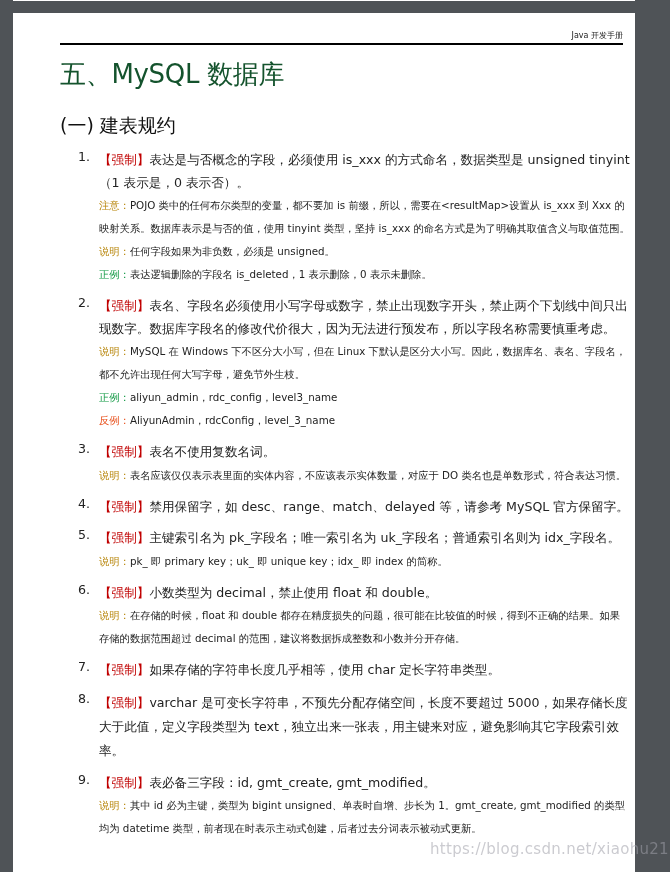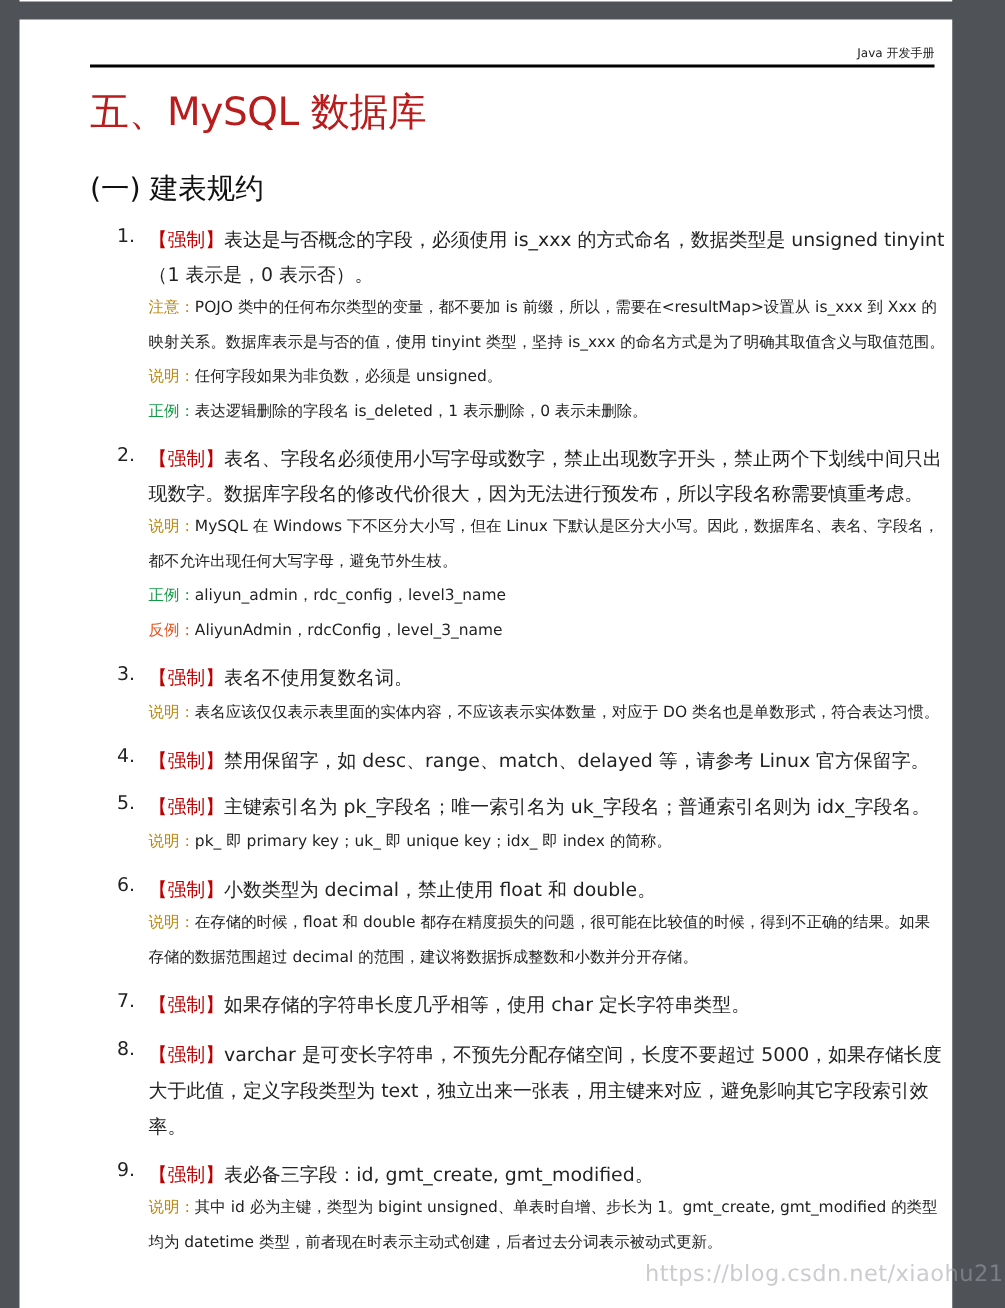--- a/index.html
+++ b/index.html
@@ -2,21 +2,21 @@
 <html><head>
 <meta charset="utf-8">
 <style>
   html, body { margin:0; padding:0; }
   body { width:670px; height:872px; background:#4f5357; position:relative; overflow:hidden;
          font-family:"DejaVu Sans","Liberation Sans",sans-serif; }
   .prev-page { position:absolute; left:13px; top:0; width:622px; height:1px; background:#ffffff; }
   .page { position:absolute; left:13px; top:13px; width:622px; height:870px; background:#ffffff; }
   .header { position:absolute; left:47px; top:17px; width:563px; text-align:right; font-size:8px; color:#222; }
   .rule { position:absolute; left:47px; top:30px; width:563px; height:1.5px; background:#000; }
-  .h1 { position:absolute; left:47px; top:44px; font-size:26px; color:#b91c1c; letter-spacing:-0.3px; white-space:nowrap; }
+  .h1 { position:absolute; left:47px; top:44px; font-size:26px; color:#14532d; letter-spacing:-0.3px; white-space:nowrap; }
   .h2 { position:absolute; left:47px; top:100px; font-size:19px; color:#111; white-space:nowrap; }
   .items { position:absolute; left:65px; top:136px; width:552px; font-size:12.6px; color:#222; }
   .item { position:relative; padding-left:21px; margin-bottom:9px; }
   .num { position:absolute; left:0; top:0; }
   .main { line-height:22.5px; }
   .tag { color:#c00000; }
   .note { font-size:10.3px; line-height:23px; color:#222; }
   .lbl-shuoming { color:#b8860b; }
   .lbl-zhuyi { color:#b8860b; }
   .lbl-zhengli { color:#119944; }
@@ -54,21 +54,21 @@
     </div>
 
     <div class="item">
       <span class="num">3.</span>
       <div class="main"><span class="tag">【强制】</span><span>表名不使用复数名词。</span></div>
       <div class="note"><span class="lbl-shuoming">说明：</span><span>表名应该仅仅表示表里面的实体内容，不应该表示实体数量，对应于 DO 类名也是单数形式，符合表达习惯。</span></div>
     </div>
 
     <div class="item">
       <span class="num">4.</span>
-      <div class="main"><span class="tag">【强制】</span><span>禁用保留字，如 desc、range、match、delayed 等，请参考 Linux 官方保留字。</span></div>
+      <div class="main"><span class="tag">【强制】</span><span>禁用保留字，如 desc、range、match、delayed 等，请参考 MySQL 官方保留字。</span></div>
     </div>
 
     <div class="item">
       <span class="num">5.</span>
       <div class="main"><span class="tag">【强制】</span><span>主键索引名为 pk_字段名；唯一索引名为 uk_字段名；普通索引名则为 idx_字段名。</span></div>
       <div class="note"><span class="lbl-shuoming">说明：</span><span>pk_ 即 primary key；uk_ 即 unique key；idx_ 即 index 的简称。</span></div>
     </div>
 
     <div class="item">
       <span class="num">6.</span>

